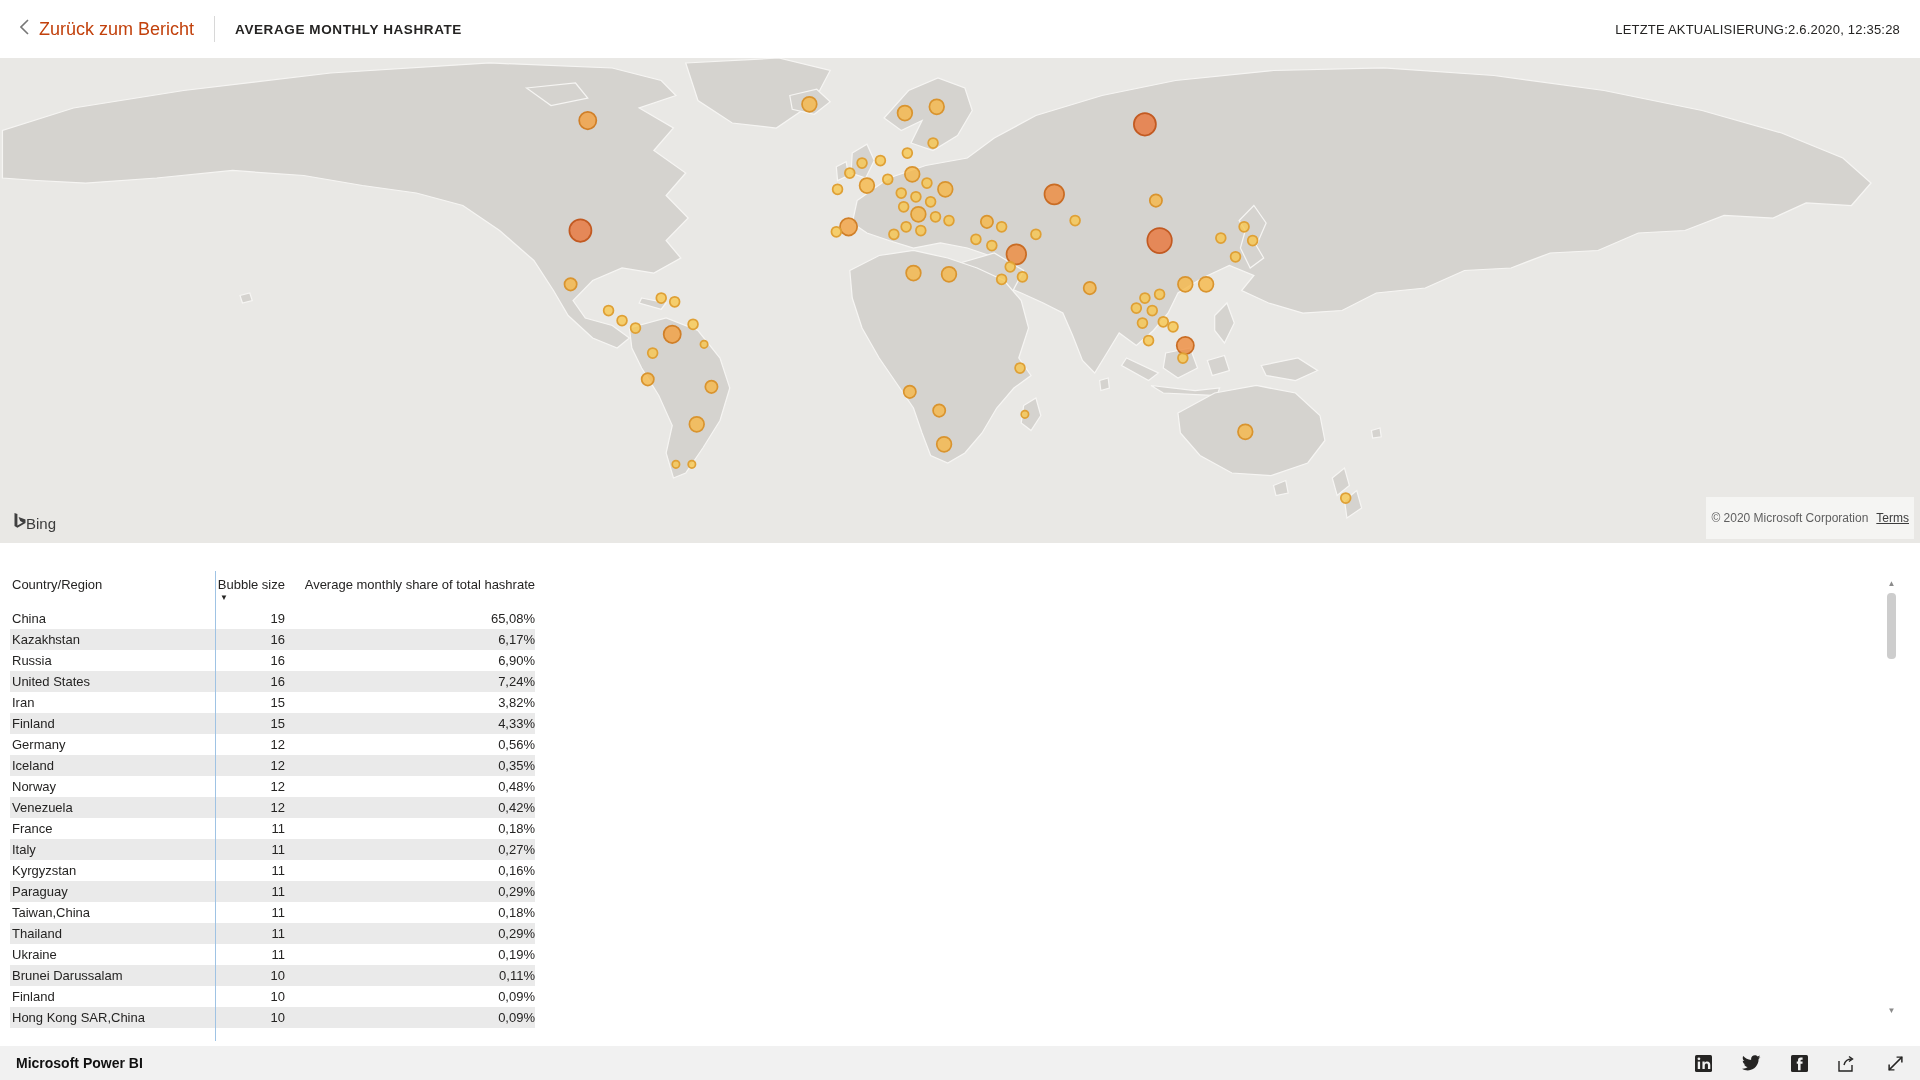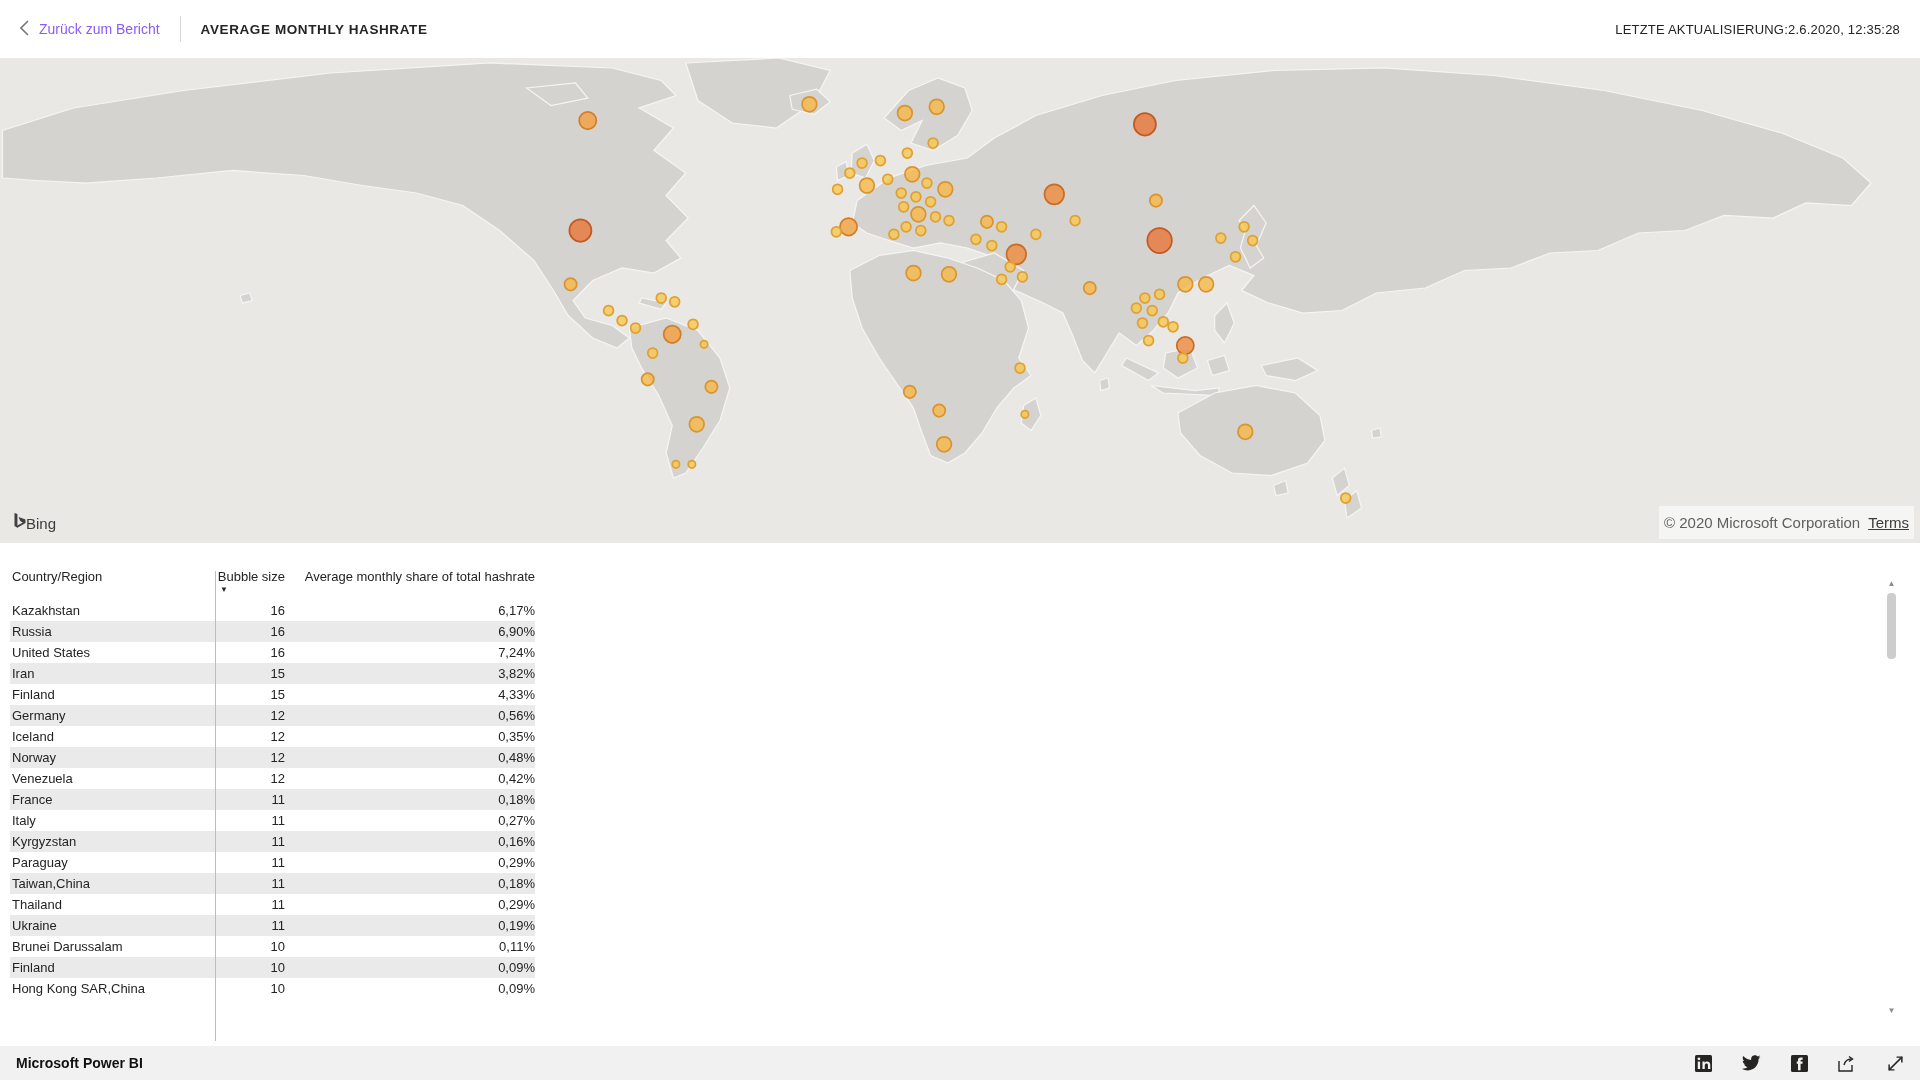--- a/index.html
+++ b/index.html
@@ -1,39 +1,39 @@
 <!DOCTYPE html>
 <html><head>
 <meta charset="utf-8">
 <style>
   * { box-sizing: border-box; margin: 0; padding: 0; }
   html, body { width: 1920px; height: 1080px; overflow: hidden; }
   body { font-family: "Liberation Sans", "DejaVu Sans", sans-serif; background: #ffffff; color: #252423; }
 
   
   .topbar { height: 58px; display: flex; align-items: center; padding: 0 20px; background: #fff; }
-  .back { display: flex; align-items: center; gap: 10px; cursor: pointer; color: #8b5cf6; font-size: 14px; }
+  .back { display: flex; align-items: center; gap: 10px; cursor: pointer; color: #c2410c; font-size: 18px; }
   .tb-divider { width: 1px; height: 26px; background: #d8d8d8; margin: 0 20px; }
   .report-title { font-size: 13.5px; font-weight: 700; letter-spacing: 0.6px; color: #252423; }
   .last-update { margin-left: auto; font-size: 13px; color: #252423; letter-spacing: 0.2px; }
 
   
   .map-section { position: relative; height: 485px; background: #e9e8e5; overflow: hidden; }
   .map-section svg.world { position: absolute; inset: 0; width: 100%; height: 100%; display: block; }
   .land { fill: #d5d3cf; stroke: #f6f5f3; stroke-width: 1; }
   .bing-attr { position: absolute; left: 14px; bottom: 10px; display: flex; align-items: center; 
                font-size: 15px; color: #3c3c3c; cursor: pointer; }
-  .map-copy { position: absolute; right: 6px; bottom: 4px; font-size: 15px; color: #5f5f5f;
-              background: rgba(255,255,255,0.55); padding: 8px 5px; display: flex; gap: 8px; align-items: center; }
+  .map-copy { position: absolute; right: 6px; bottom: 4px; font-size: 12px; color: #5f5f5f;
+              background: rgba(255,255,255,0.55); padding: 14px 5px; display: flex; gap: 8px; align-items: center; }
   .map-copy a { color: #3c3c3c; text-decoration: underline; cursor: pointer; }
 
   
   .content { position: relative; height: 503px; background: #fff; }
   .table-wrap { position: absolute; left: 10px; top: 20px; width: 525px; font-size: 13px; }
-  .thead { position: relative; display: grid; grid-template-columns: 205px 70px 250px; height: 37px; padding-top: 6px; }
+  .thead { position: relative; display: grid; grid-template-columns: 205px 70px 250px; height: 37px; padding-top: 6px; margin-top: 8px; }
   .thead .h0 { padding-left: 2px; }
   .thead .h1, .thead .h2 { text-align: right; }
   .sort-arrow { position: absolute; left: 210px; top: 23px; font-size: 8px; color: #252423; line-height: 8px; cursor: pointer; }
   .col-line { position: absolute; left: 205px; top: 8px; width: 1px; height: 470px; background: #9fc3e4; }
   .trow { display: grid; grid-template-columns: 205px 70px 250px; height: 21px; line-height: 21px; cursor: pointer; }
   .trow:nth-child(even) { background: #eaeaea; }
   .trow .c0 { padding-left: 2px; white-space: nowrap; overflow: hidden; }
   .trow .c1, .trow .c2 { text-align: right; }
 
   
@@ -205,20 +205,25 @@
 <div class="content">
   <div class="table-wrap">
     <div class="thead">
       <div class="h h0">Country/Region</div>
       <div class="h h1">Bubble size</div>
       <div class="h h2">Average monthly share of total hashrate</div>
       <div class="sort-arrow">▼</div>
     </div>
     <div>
         <div class="trow">
+          <span class="c0">China</span>
+          <span class="c1">19</span>
+          <span class="c2">65,08%</span>
+        </div>
+        <div class="trow">
           <span class="c0">Kazakhstan</span>
           <span class="c1">16</span>
           <span class="c2">6,17%</span>
         </div>
         <div class="trow">
           <span class="c0">Russia</span>
           <span class="c1">16</span>
           <span class="c2">6,90%</span>
         </div>
         <div class="trow">

